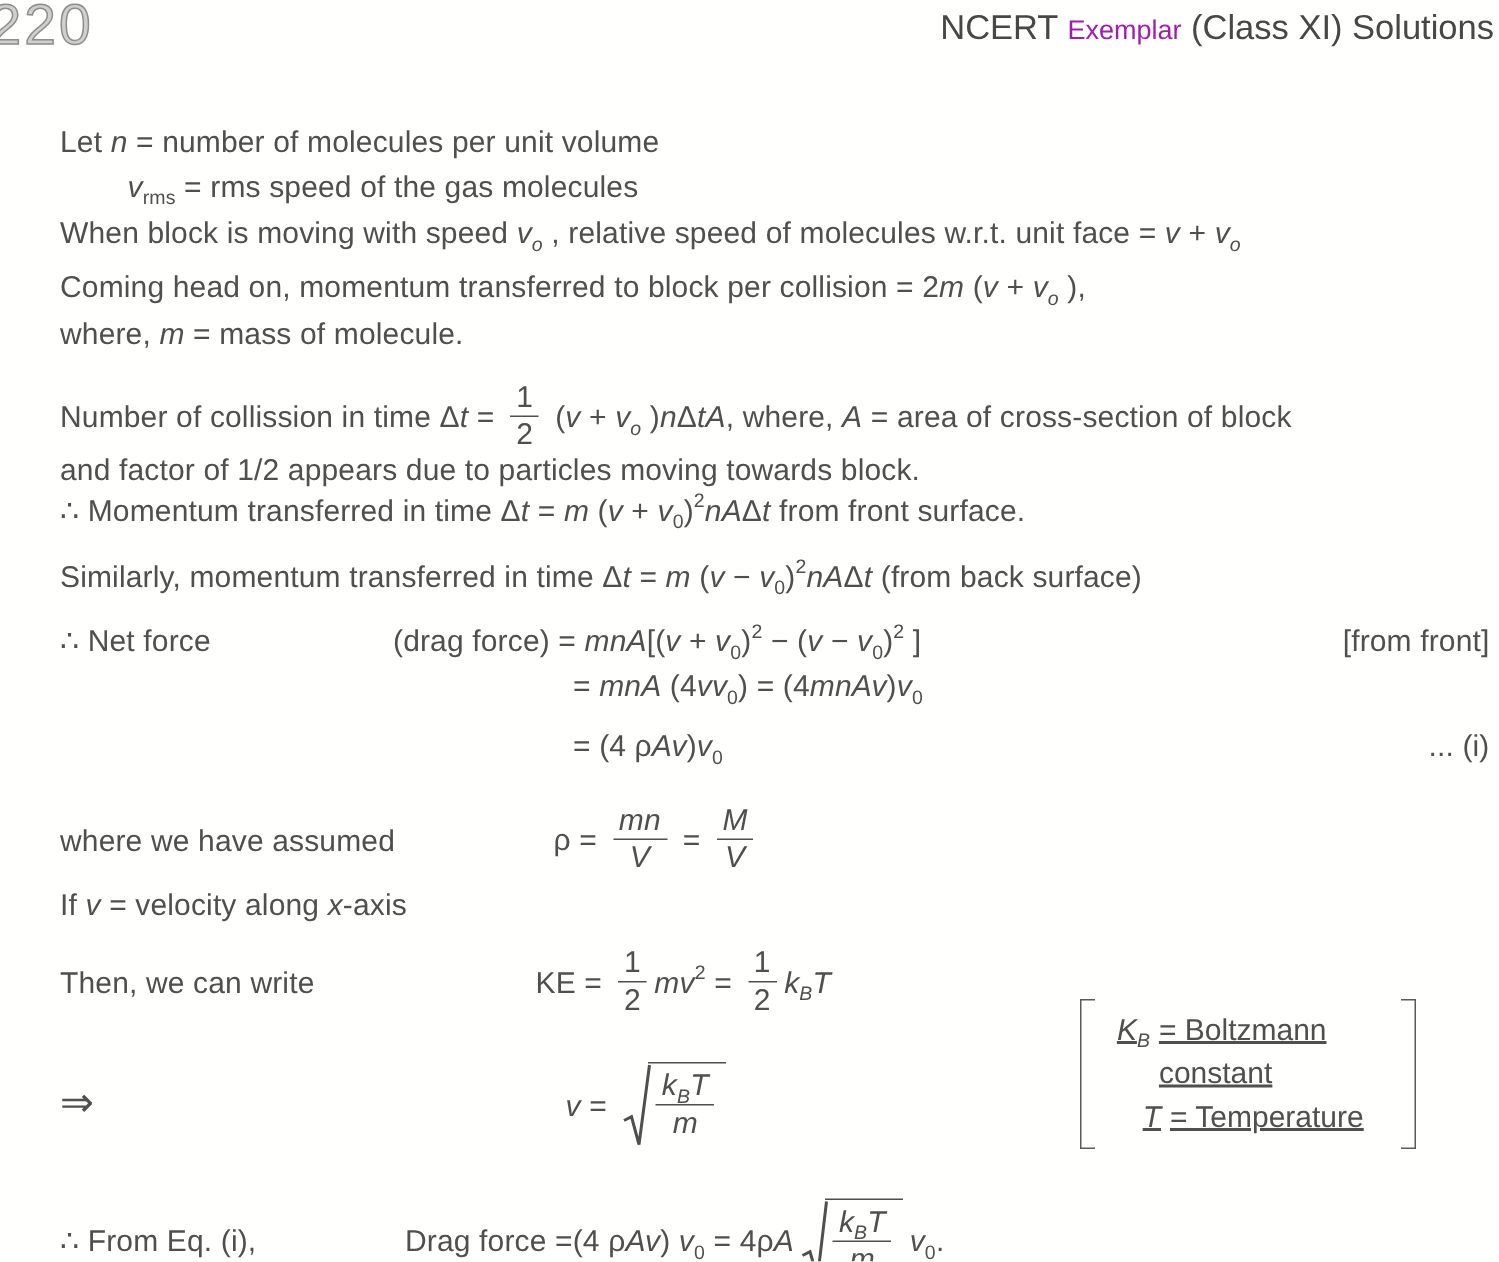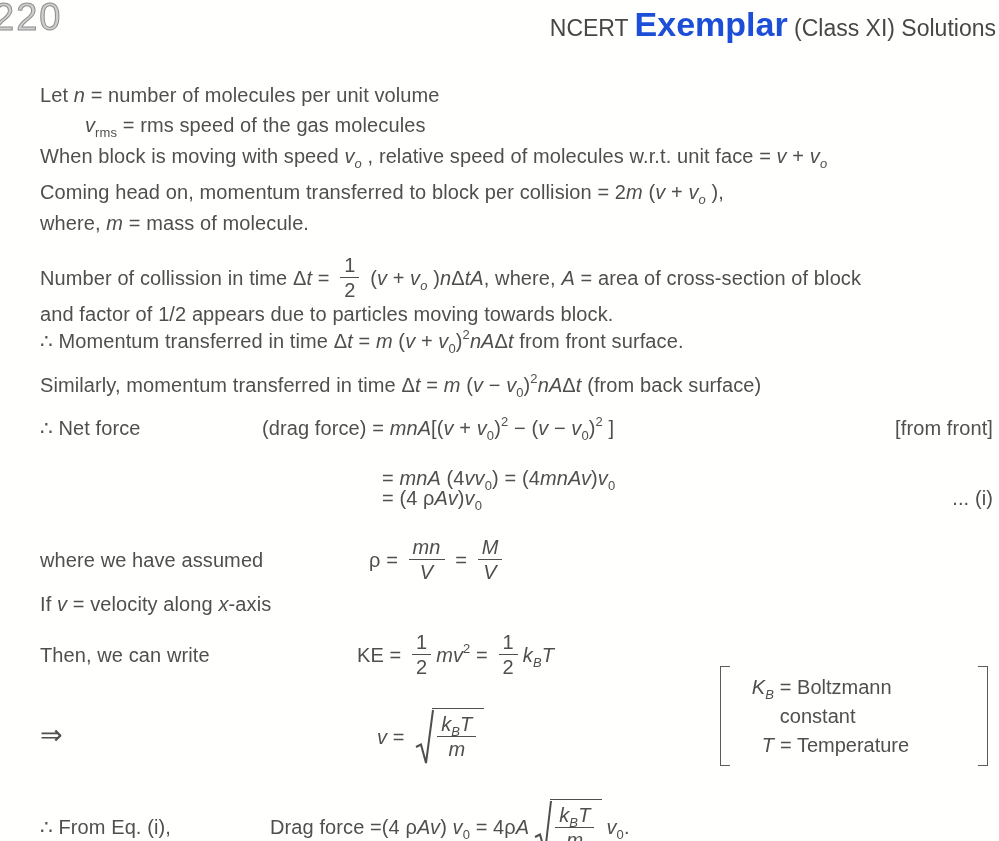--- a/index.html
+++ b/index.html
@@ -2,21 +2,21 @@
 <html><head>
 <meta charset="utf-8">
 <style>
   html,body{margin:0;padding:0;background:#ffffff;}
   .page{position:relative;width:999px;height:841px;background:#fffffe;overflow:hidden;
         font-family:"Liberation Sans",sans-serif;color:#4f4f4f;}
   
   .pgnum{position:absolute;left:-7px;top:-4px;font-size:38px;letter-spacing:2px;
          color:#cfcfcf;-webkit-text-stroke:1px #8d8d8d;}
   .title{position:absolute;right:3px;top:5px;font-size:23px;color:#474747;white-space:nowrap;}
-  .title .t-bold{font-weight:bold;font-size:34px;color:#1d4ed8;}
+  .title .t-bold{font-weight:normal;font-size:18px;color:#a21caf;}
   
   .ln{position:absolute;left:0;right:0;padding-left:40px;font-size:20px;line-height:24px;
       letter-spacing:.1px;white-space:nowrap;}
   .v{font-style:italic;}
   sub{font-size:13px;vertical-align:-5px;line-height:0;}
   sup{font-size:13px;vertical-align:9px;line-height:0;}
   .lbl{display:inline-block;}
   .rnote{position:absolute;right:6px;top:0;}
   .ml{margin-left:342px;}
   
@@ -24,22 +24,22 @@
         margin:0 5px;line-height:22px;text-align:center;transform:translateY(-2px);}
   .frac .num{padding:0 4px 1px;border-bottom:1.7px solid #4f4f4f;}
   .frac .den{padding:1px 4px 0;}
   
   .sqrt{display:inline-flex;align-items:flex-start;vertical-align:middle;margin:0 4px;transform:translateY(-2px);}
   .sqrt svg{display:block;}
   .radicand{border-top:1.8px solid #4f4f4f;padding:4px 8px 0 5px;margin-left:-2px;}
   .radicand .frac{margin:0;transform:none;}
   .arrow{font-size:27px;}
   
-  .bracket-note{position:absolute;left:720px;top:666px;width:268px;height:100px;
-                padding:7px 16px;box-sizing:border-box;font-size:20px;}
+  .bracket-note{position:absolute;left:720px;top:666px;width:224px;height:100px;
+                padding:7px 16px;box-sizing:border-box;font-size:20px;text-decoration:underline;}
   .bracket-note::before{content:"";position:absolute;left:0;top:0;bottom:0;width:9px;
                 border:1.6px solid #5a5a5a;border-right:none;}
   .bracket-note::after{content:"";position:absolute;right:0;top:0;bottom:0;width:9px;
                 border:1.6px solid #5a5a5a;border-left:none;}
   .note-row{display:flex;line-height:29px;}
   .note-var{width:38px;text-align:right;font-style:italic;}
   .note-text{margin-left:6px;}
 </style>
 </head>
 <body>
@@ -65,21 +65,21 @@
       </span><span> (</span><span class="v">v</span><span> + </span><span class="v">v</span><sub class="v">o</sub><span> )</span><span class="v">n</span><span>Δ</span><span class="v">tA</span><span>, where, </span><span class="v">A</span><span> =  area of cross-section of block</span></div>
 
   <div class="ln" style="top:302px"><span>and factor of 1/2 appears due to particles moving towards block.</span></div>
 
   <div class="ln" style="top:329px;"><span>∴ Momentum transferred in time </span><span>Δ</span><span class="v">t</span><span> = </span><span class="v">m</span><span> (</span><span class="v">v</span><span> + </span><span class="v">v</span><sub>0</sub><span>)</span><sup>2</sup><span class="v">nA</span><span>Δ</span><span class="v">t</span><span> from front surface.</span></div>
 
   <div class="ln" style="top:373px"><span>Similarly, momentum transferred in time </span><span>Δ</span><span class="v">t</span><span> = </span><span class="v">m</span><span> (</span><span class="v">v</span><span> − </span><span class="v">v</span><sub>0</sub><span>)</span><sup>2</sup><span class="v">nA</span><span>Δ</span><span class="v">t</span><span> (from back surface)</span></div>
 
   <div class="ln" style="top:416px"><span class="lbl" style="width:222px">∴ Net force</span><span>(drag force) = </span><span class="v">mnA</span><span>[(</span><span class="v">v</span><span> + </span><span class="v">v</span><sub>0</sub><span>)</span><sup>2</sup><span> − (</span><span class="v">v</span><span> − </span><span class="v">v</span><sub>0</sub><span>)</span><sup>2</sup><span> ]</span><span class="rnote">[from front]</span></div>
 
-  <div class="ln" style="top:466px"><span class="ml">= </span><span class="v">mnA</span><span> (4</span><span class="v">vv</span><sub>0</sub><span>) = (4</span><span class="v">mnAv</span><span>)</span><span class="v">v</span><sub>0</sub></div>
+  <div class="ln" style="top:446px"><span class="ml">= </span><span class="v">mnA</span><span> (4</span><span class="v">vv</span><sub>0</sub><span>) = (4</span><span class="v">mnAv</span><span>)</span><span class="v">v</span><sub>0</sub></div>
 
   <div class="ln" style="top:486px"><span class="ml">= (4 ρ</span><span class="v">Av</span><span>)</span><span class="v">v</span><sub>0</sub><span class="rnote">... (i)</span></div>
 
   <div class="ln" style="top:538px"><span class="lbl" style="width:329px">where we have assumed</span><span>ρ = </span><span class="frac">
         <span class="num v">mn</span>
         <span class="den v">V</span>
       </span><span> = </span><span class="frac">
         <span class="num v">M</span>
         <span class="den v">V</span>
       </span></div>

